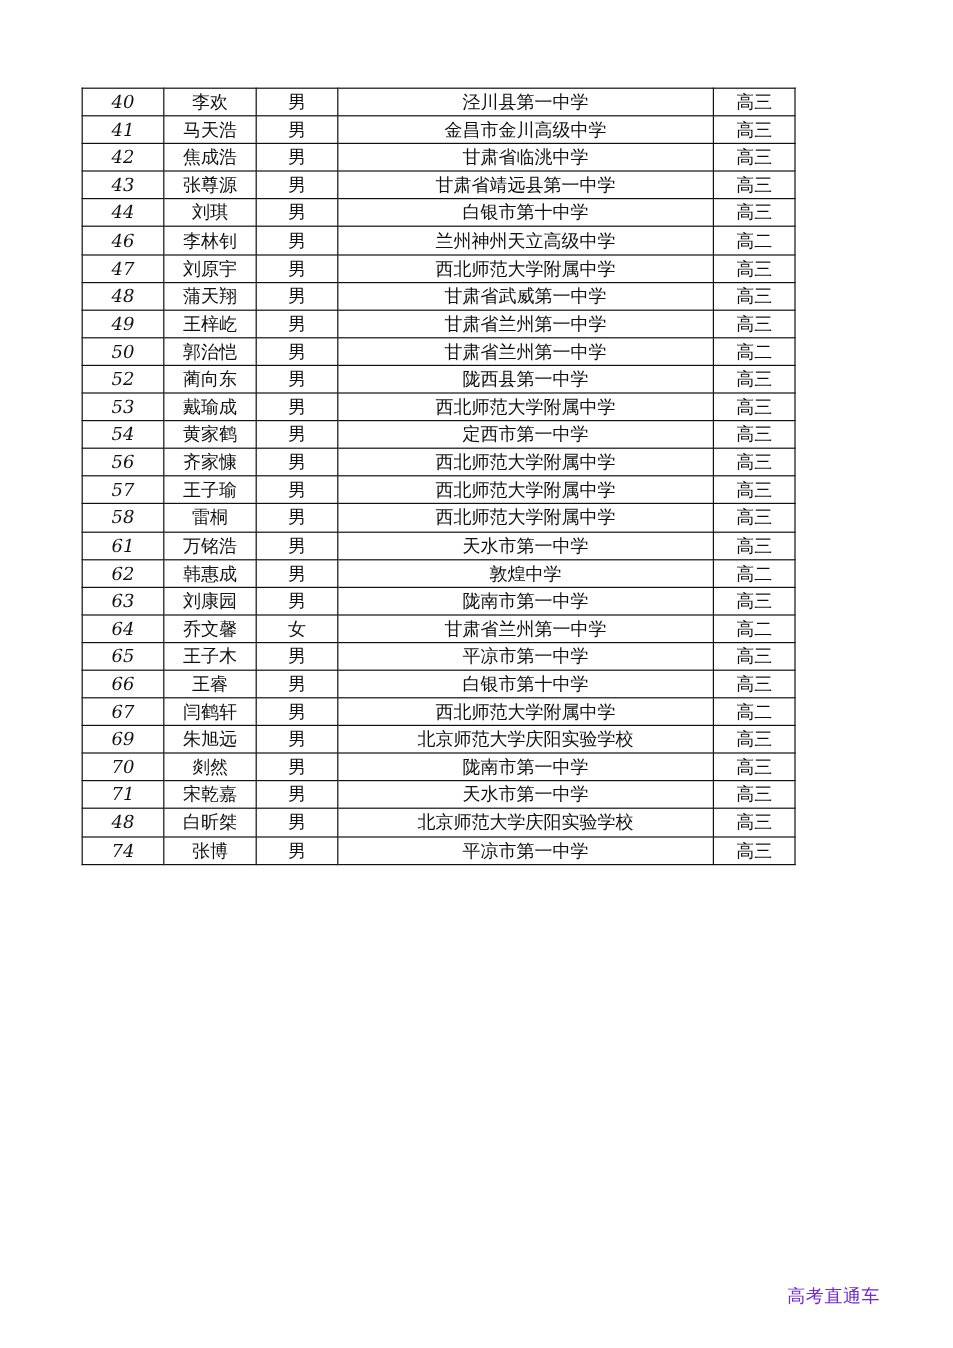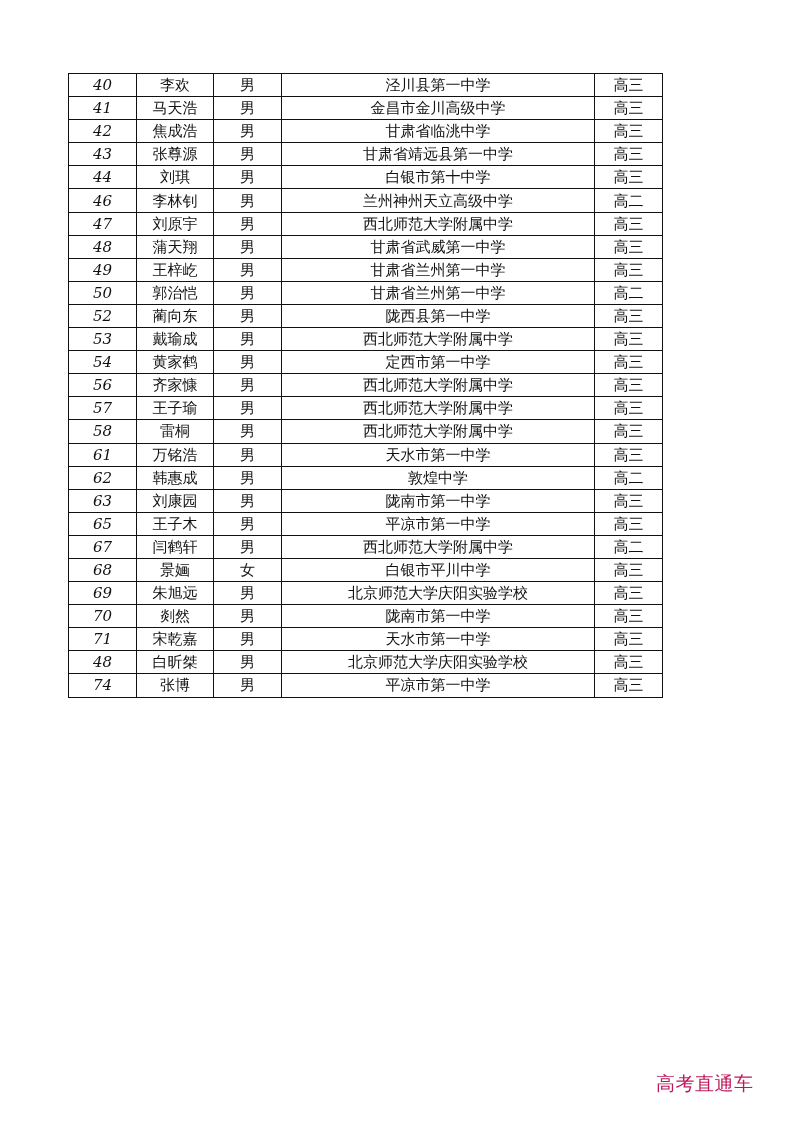--- a/index.html
+++ b/index.html
@@ -5,21 +5,21 @@
   html, body { margin: 0; padding: 0; background: #ffffff; }
   body { width: 794px; height: 1123px; position: relative; overflow: hidden;
          font-family: "DejaVu Serif", "Liberation Serif", serif; color: #111; }
   table.roster { position: absolute; left: 68px; top: 73px; border-collapse: collapse;
                  table-layout: fixed; width: 594px; }
   table.roster td { border: 1.3px solid #111; height: 22.1px; padding: 0; text-align: center;
                     font-size: 15px; line-height: 22px; white-space: nowrap; overflow: hidden; }
   col.c-no { width: 68px; } col.c-name { width: 77px; } col.c-sex { width: 68px; }
   col.c-school { width: 313px; } col.c-grade { width: 68px; }
   td.num { font-family: "DejaVu Serif", "Liberation Serif", serif; font-size: 15px; font-style: italic; }
-  .watermark { position: absolute; left: 656px; top: 1071px; font-size: 19px; color: #be185d;
+  .watermark { position: absolute; left: 656px; top: 1071px; font-size: 15px; color: #6d28d9;
                font-family: Liberation Sans, sans-serif; letter-spacing: 0.5px; }
 </style>
 </head>
 <body>
 
 <table class="roster">
   <colgroup>
     <col class="c-no">
       <col class="c-name">
       <col class="c-sex">
@@ -154,39 +154,46 @@
         <td>高二</td>
       </tr>
       <tr>
         <td class="num">63</td>
         <td>刘康园</td>
         <td>男</td>
         <td>陇南市第一中学</td>
         <td>高三</td>
       </tr>
       <tr>
+        <td class="num">64</td>
+        <td>乔文馨</td>
+        <td>女</td>
+        <td>甘肃省兰州第一中学</td>
+        <td>高二</td>
+      </tr>
+      <tr>
         <td class="num">65</td>
         <td>王子木</td>
         <td>男</td>
         <td>平凉市第一中学</td>
         <td>高三</td>
       </tr>
       <tr>
+        <td class="num">66</td>
+        <td>王睿</td>
+        <td>男</td>
+        <td>白银市第十中学</td>
+        <td>高三</td>
+      </tr>
+      <tr>
         <td class="num">67</td>
         <td>闫鹤轩</td>
         <td>男</td>
         <td>西北师范大学附属中学</td>
         <td>高二</td>
-      </tr>
-      <tr>
-        <td class="num">68</td>
-        <td>景婳</td>
-        <td>女</td>
-        <td>白银市平川中学</td>
-        <td>高三</td>
       </tr>
       <tr>
         <td class="num">69</td>
         <td>朱旭远</td>
         <td>男</td>
         <td>北京师范大学庆阳实验学校</td>
         <td>高三</td>
       </tr>
       <tr>
         <td class="num">70</td>

